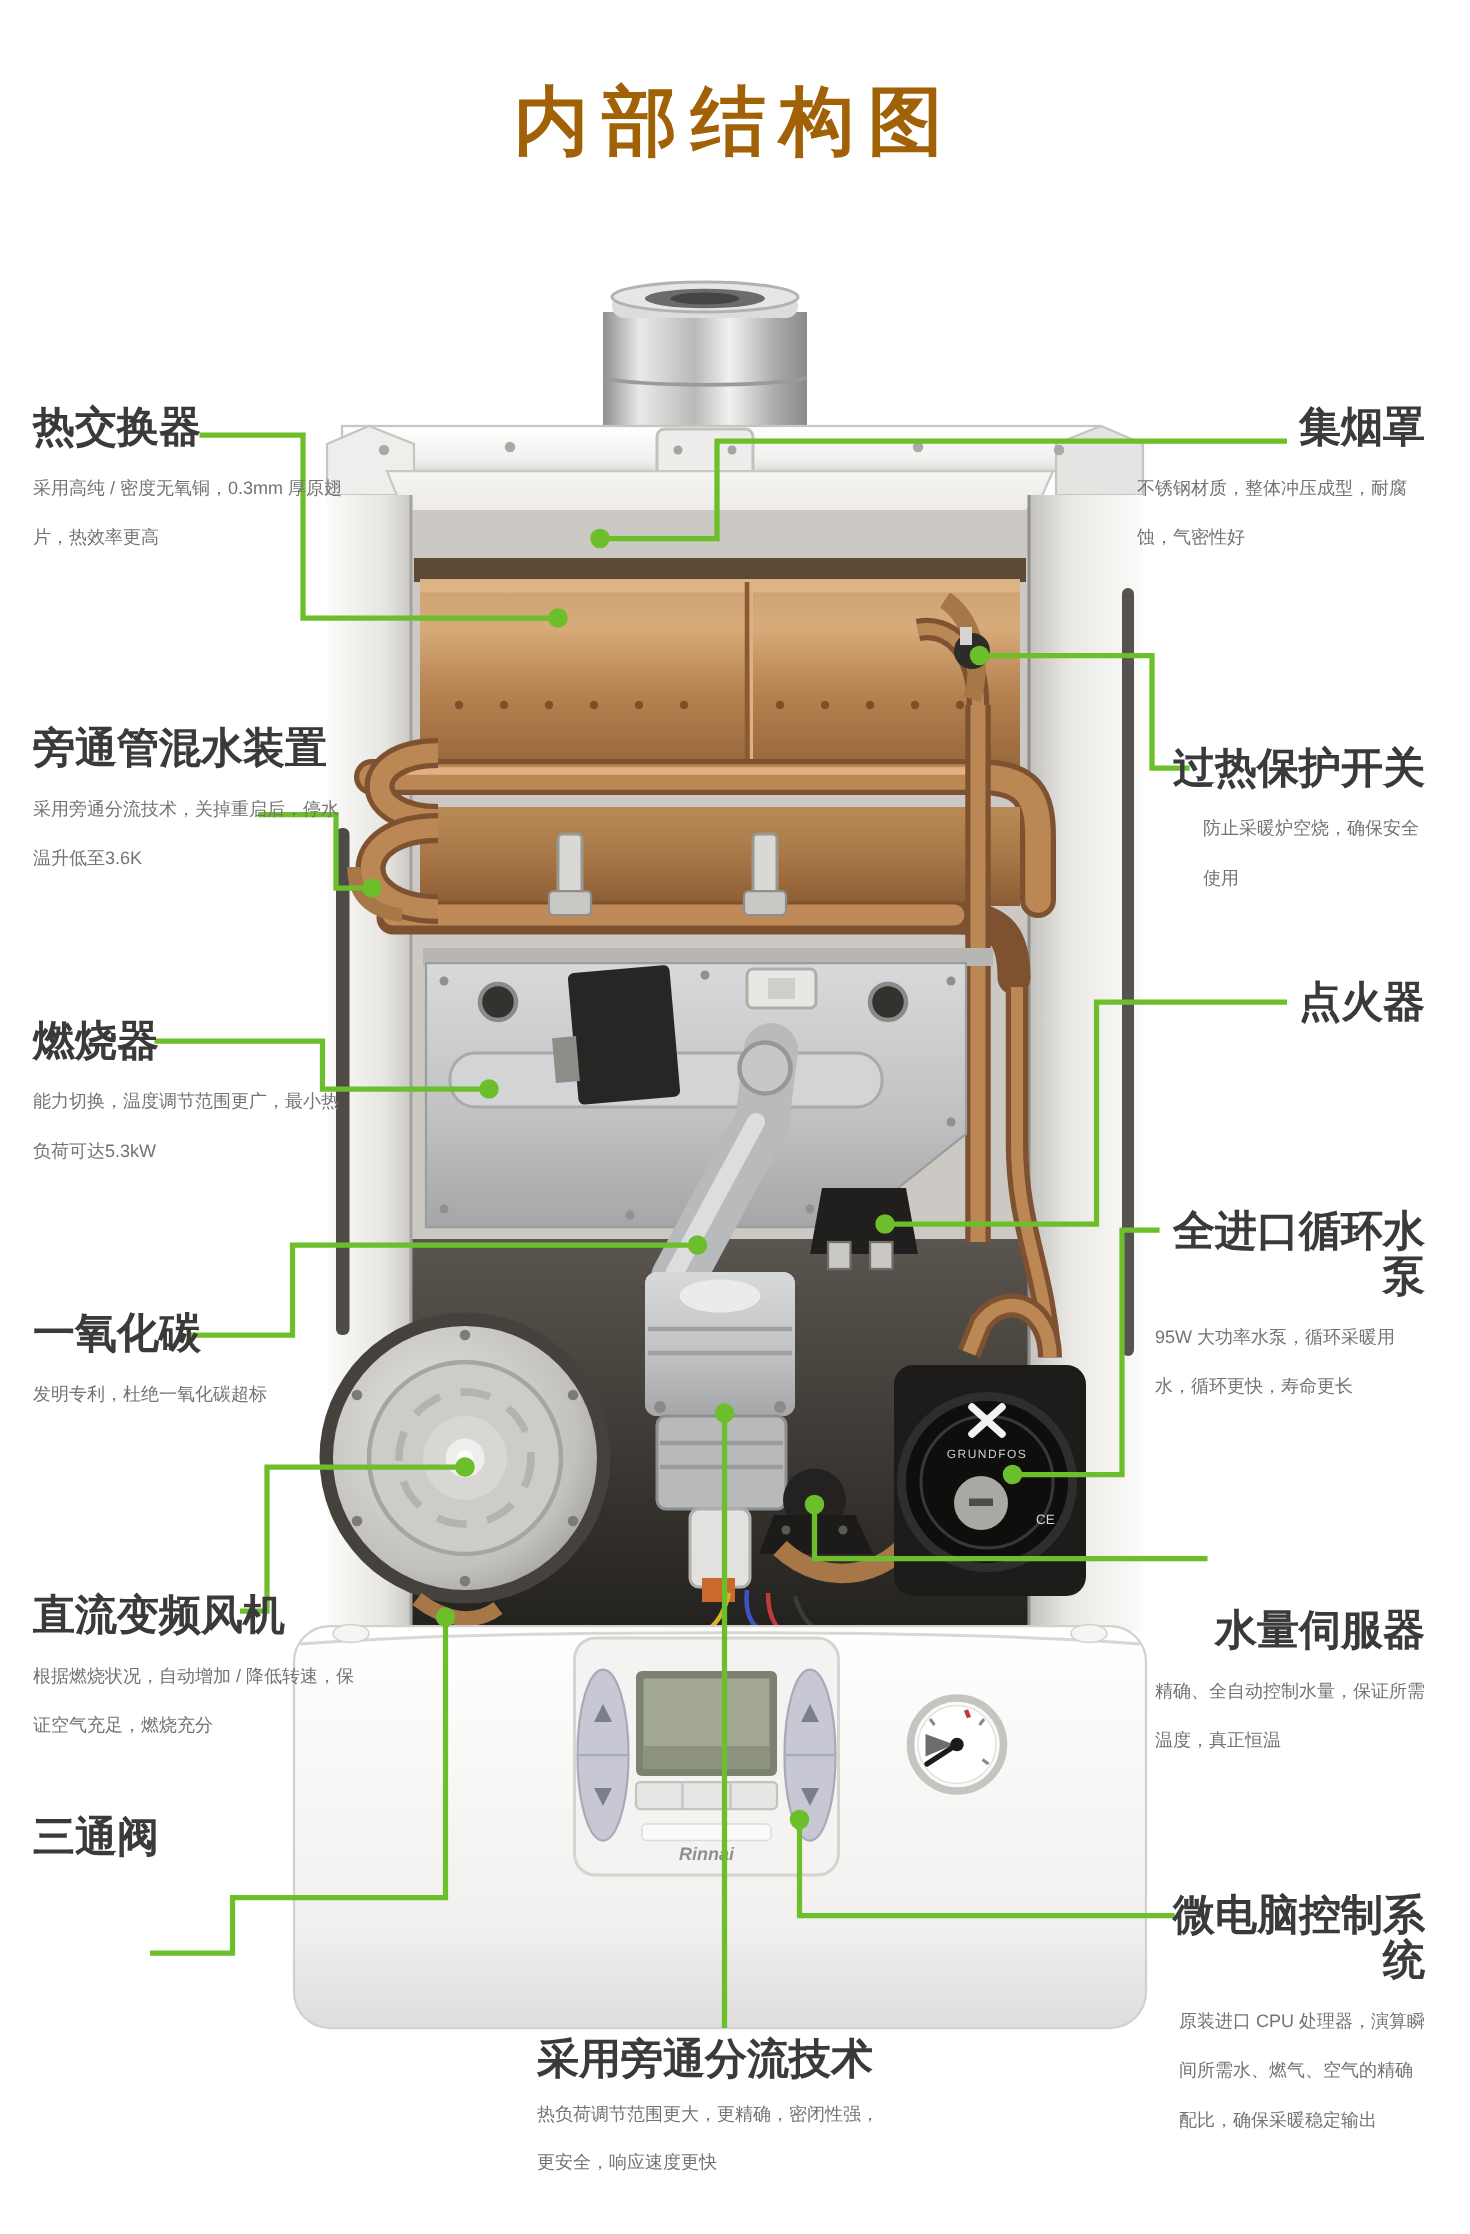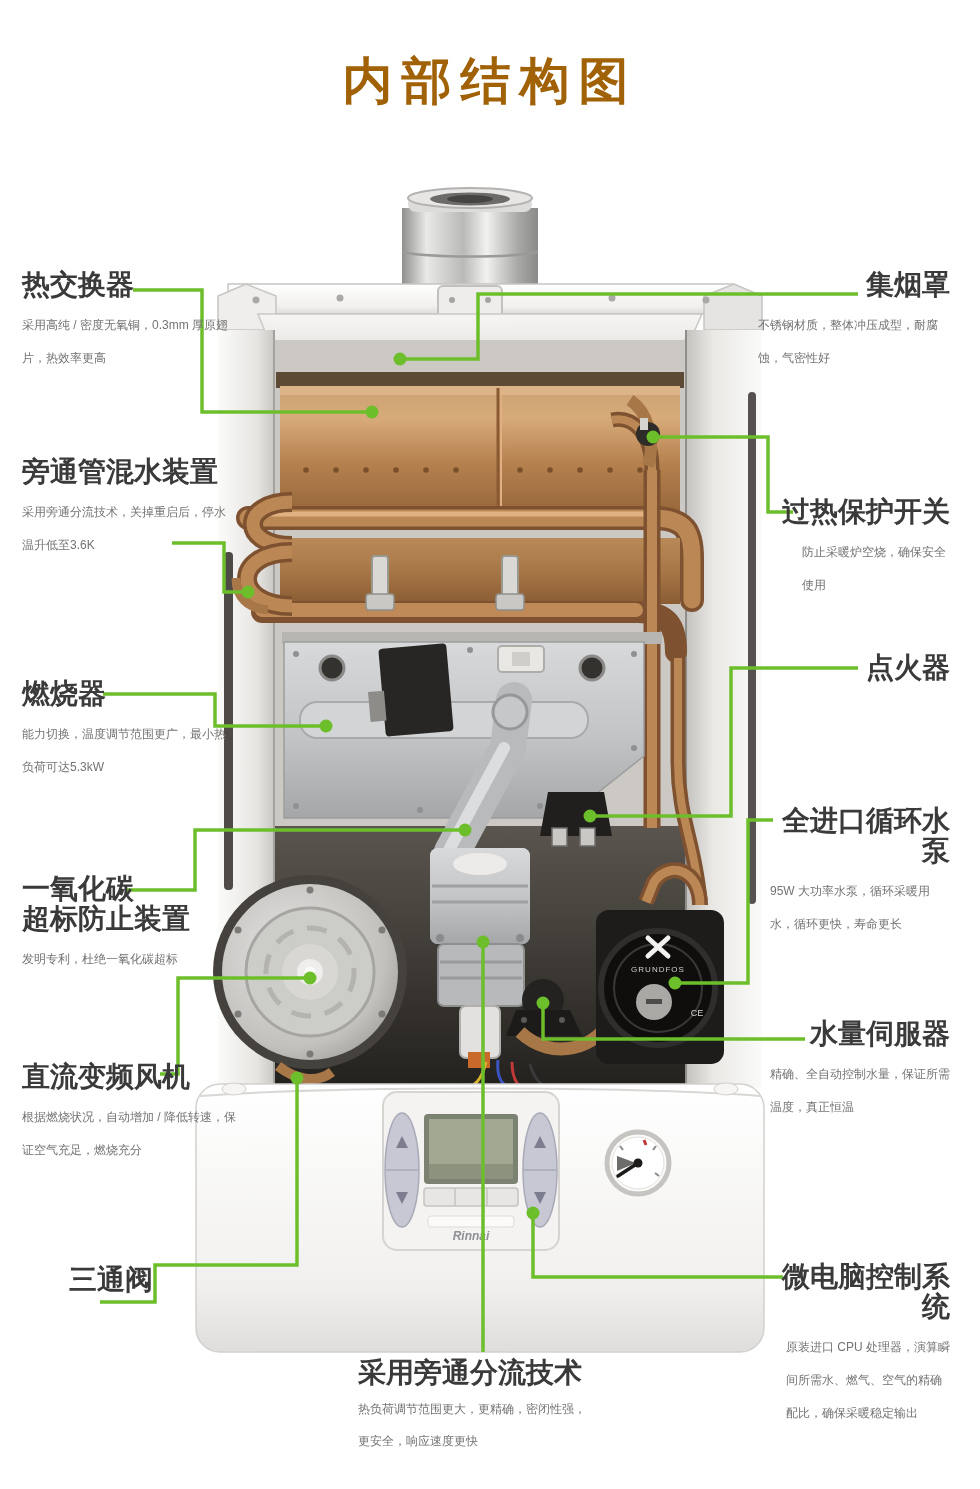--- a/index.html
+++ b/index.html
@@ -339,42 +339,41 @@
       <circle cx="543" cy="1003" r="6.5"></circle>
     <circle cx="533" cy="1213" r="6.5"></circle>
   </g>
 </svg>
 
 <div class="label lc" style="top:270px;width:210px;">
   <span class="t">热交换器</span>
   <span class="d">采用高纯 / 密度无氧铜，0.3mm 厚原翅片，热效率更高</span>
 </div>
 
-<div class="label lc" style="top:457px;width:208px;">
+<div class="label lc" style="top:484px;width:208px;">
   <span class="t">旁通管混水装置</span>
   <span class="d">采用旁通分流技术，关掉重启后，停水温升低至3.6K</span>
 </div>
 
 <div class="label lc" style="top:679px;width:208px;">
   <span class="t">燃烧器</span>
   <span class="d">能力切换，温度调节范围更广，最小热负荷可达5.3kW</span>
 </div>
 
 <div class="label lc" style="top:874px;width:208px;">
   <span class="t">一氧化碳</span>
-  <span class="t">超标防止装置</span>
   <span class="d">发明专利，杜绝一氧化碳超标</span>
 </div>
 
 <div class="label lc" style="top:1062px;width:218px;">
   <span class="t">直流变频风机</span>
   <span class="d">根据燃烧状况，自动增加 / 降低转速，保证空气充足，燃烧充分</span>
 </div>
 
-<div class="label lc" style="top:1265px;width:230px;margin-left:47px;">
+<div class="label lc" style="top:1210px;width:230px;">
   <span class="t">三通阀</span>
 </div>
 
 <div class="label right" style="top:270px;">
   <span class="t">集烟罩</span>
   <span class="d" style="width:200px;">不锈钢材质，整体冲压成型，耐腐蚀，气密性好</span>
 </div>
 
 <div class="label right" style="top:497px;">
   <span class="t">过热保护开关</span>
@@ -383,21 +382,21 @@
 
 <div class="label right" style="top:653px;">
   <span class="t">点火器</span>
 </div>
 
 <div class="label right" style="top:806px;">
   <span class="t">全进口循环水泵</span>
   <span class="d" style="margin-left:12px;width:168px;">95W 大功率水泵，循环采暖用水，循环更快，寿命更长</span>
 </div>
 
-<div class="label right" style="top:1019px;">
+<div class="label right" style="top:1072px;">
   <span class="t">水量伺服器</span>
   <span class="d" style="margin-left:12px;width:186px;">精确、全自动控制水量，保证所需温度，真正恒温</span>
 </div>
 
 <div class="label right" style="top:1262px;">
   <span class="t">微电脑控制系统</span>
   <span class="d" style="margin-left:28px;width:166px;">原装进口 CPU 处理器，演算瞬间所需水、燃气、空气的精确配比，确保采暖稳定输出</span>
 </div>
 
 <div class="label" style="left:358px;top:1358px;width:240px;">

